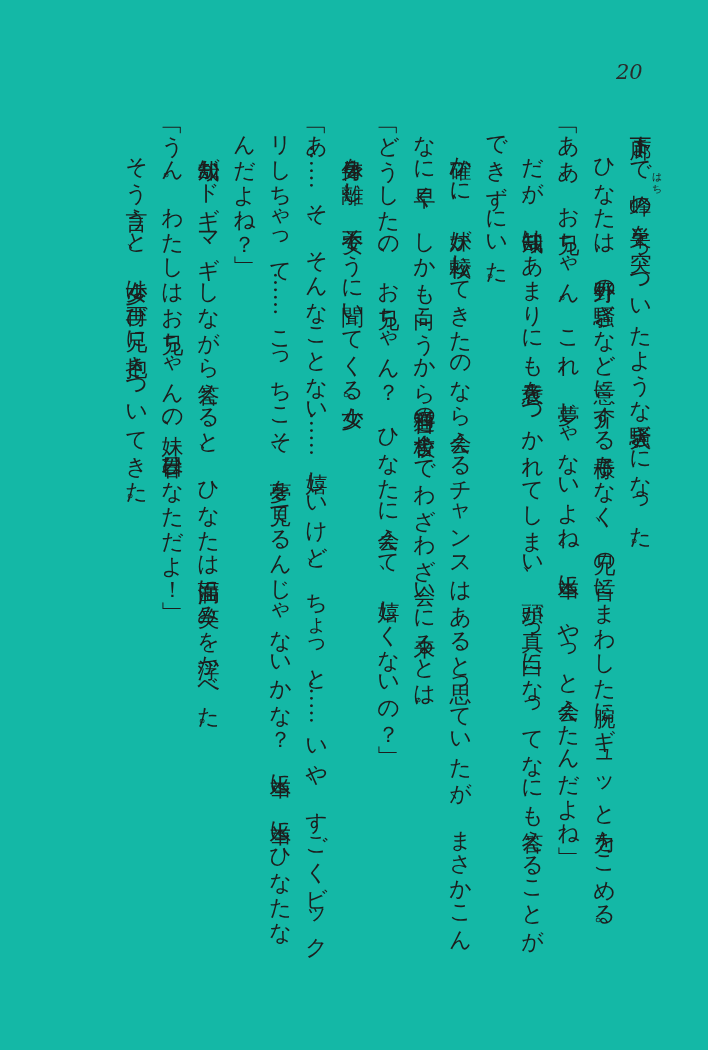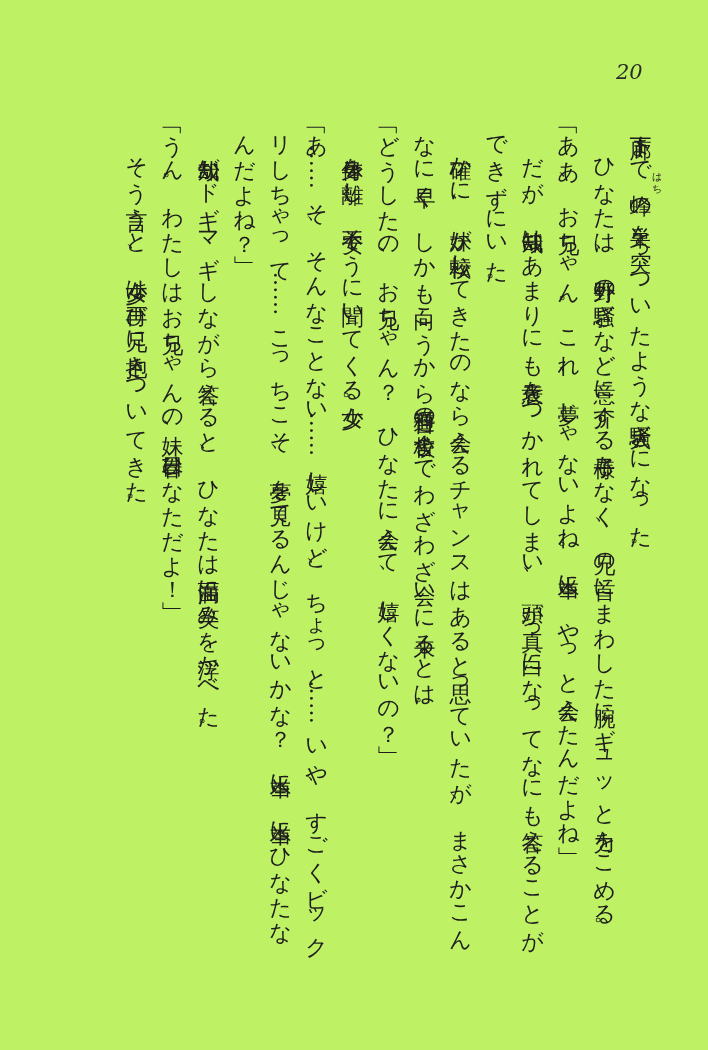--- a/index.html
+++ b/index.html
@@ -58,21 +58,21 @@
   }
   ruby rt {
     font-size: 10px;
     letter-spacing: 0;
     color: #1d1d1d;
   }
 </style>
 </head>
 <body>
 
-<div class="page" style="background: #bef264;">
+<div class="page" style="background: #14b8a6;">
   <div class="page-number">20</div>
   <div class="text-block" style="color: rgb(29, 29, 29);">
       <p class="para">廊下まで<ruby>蜂<rt>はち</rt></ruby>の巣を突っついたような大騒ぎになった。</p>
       <p class="para indent">ひなたは、外野の騒ぎなど意に介する様子もなく、兄の首にまわした腕にギュッと力をこめる。</p>
       <p class="para">「ああ、お兄ちゃん。これ、夢じゃないよね。本当に、やっと会えたんだよね」</p>
       <p class="para indent">だが、知哉はあまりにも意表をつかれてしまい、頭が真っ白になってなにも答えることができずにいた。</p>
       <p class="para indent">確かに、妹が転校してきたのなら会えるチャンスはあると思っていたが、まさかこんなに早く、しかも向こうから普通科の校舎までわざわざ会いに来るとは。</p>
       <p class="para">「どうしたの、お兄ちゃん？　ひなたに会えて、嬉しくないの？」</p>
       <p class="para indent">身体を離し、不安そうに聞いてくる少女。</p>
       <p class="para">「あ……そ、そんなことない……嬉しいけど、ちょっと……いや、すごくビックリしちゃって……こっちこそ、夢を見てるんじゃないかな？　本当に、本当にひなたなんだよね？」</p>

